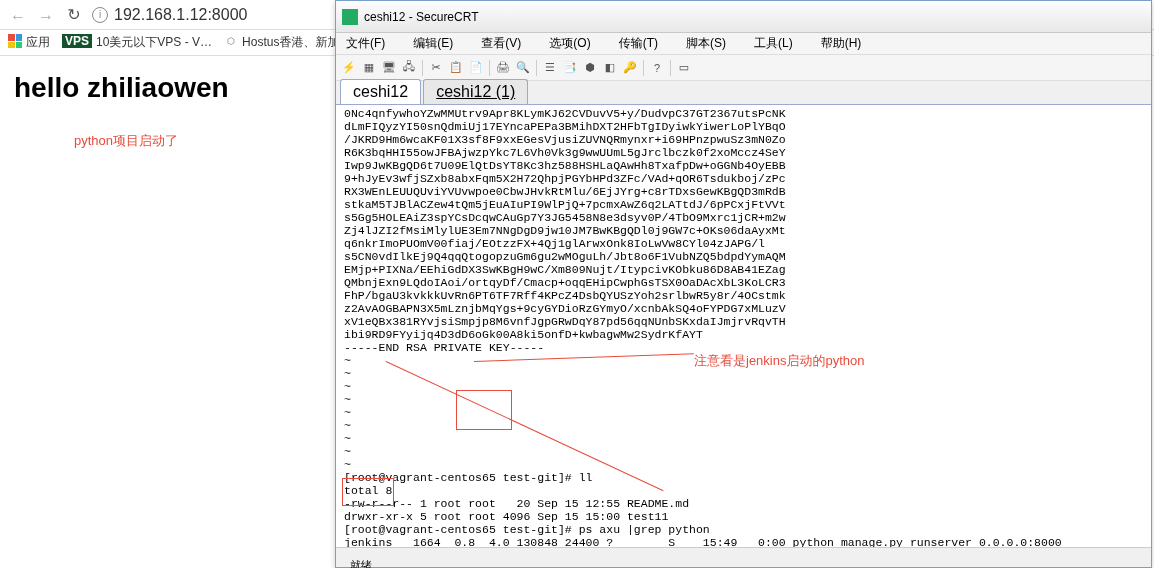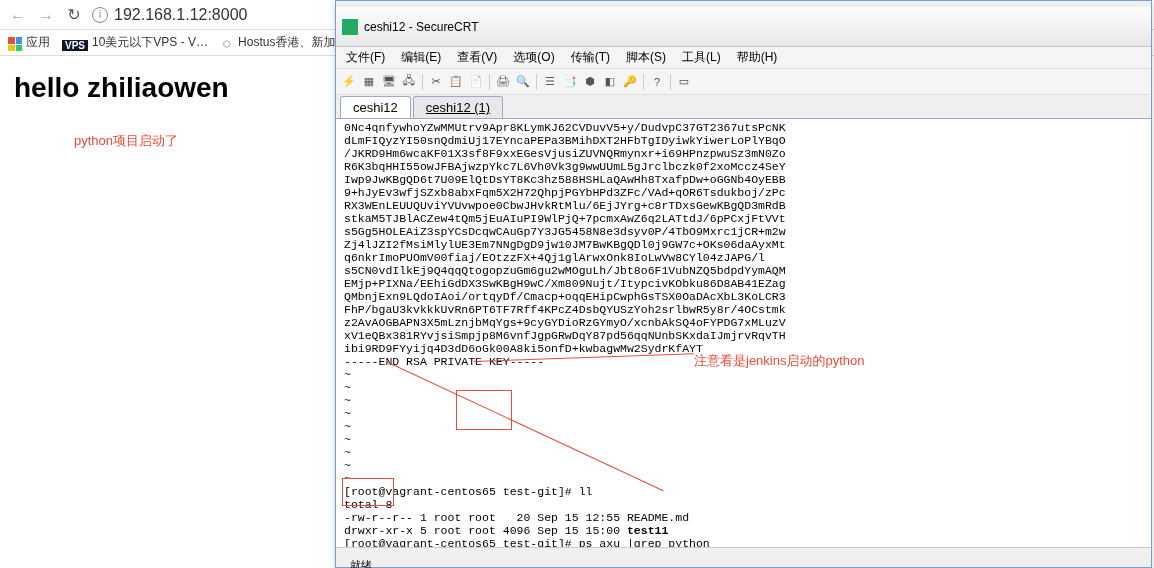--- a/index.html
+++ b/index.html
@@ -9,45 +9,45 @@
     .nav-arrow { width: 20px; height: 20px; display: flex; align-items: center; justify-content: center; color: #aaa; cursor: pointer; }
     .reload { color: #555; }
     .url-bar { flex: 1; display: flex; align-items: center; gap: 6px; }
     .info-icon { width: 16px; height: 16px; border: 1px solid #888; border-radius: 50%; font-size: 10px; display: flex; align-items: center; justify-content: center; color: #888; }
     .url-text { font-size: 16px; color: #333; }
     
     .bookmarks-bar { height: 26px; display: flex; align-items: center; padding: 0 8px; gap: 12px; font-size: 12px; border-bottom: 1px solid #ddd; }
     .apps-grid { width: 14px; height: 14px; display: inline-grid; grid-template-columns: repeat(2,1fr); grid-template-rows: repeat(2,1fr); gap: 1px; }
     .apps-grid span { background: #e74c3c; }
     .apps-grid span:nth-child(2){ background:#3498db;} .apps-grid span:nth-child(3){ background:#f1c40f;} .apps-grid span:nth-child(4){ background:#2ecc71;}
-    .bm { display: flex; align-items: flex-end; gap: 4px; color: #333; }
-    .vps-badge { background: #0f172a; color: #fff; padding: 0 3px; font-size: 10px; font-weight: bold; }
+    .bm { display: flex; align-items: flex-start; gap: 4px; color: #333; }
+    .vps-badge { background: #14532d; color: #fff; padding: 0 3px; font-size: 12px; font-weight: bold; }
     .hh-logo { width: 14px; height: 14px; display: flex; align-items: center; justify-content: center; font-size: 9px; color: #666; }
     
     .page-content { padding: 16px 14px; }
     .page-content h1 { font-size: 28px; font-weight: bold; color: #000; margin-bottom: 28px; }
     .red-note { color: #e74c3c; font-size: 13px; margin-left: 60px; }
     
     .securecrt-window { position: absolute; top: 0; left: 335px; width: 817px; height: 568px; border: 1px solid #7a9ec9; background: #f0f0f0; box-shadow: 0 2px 6px rgba(0,0,0,0.2); }
-    .securecrt-titlebar { height: 40px; background: linear-gradient(#fdfdfd,#e8e8e8); display: flex; align-items: center; padding: 0 6px; gap: 6px; font-size: 12px; border-bottom: 1px solid #c8c8c8; margin-top: 6px; }
+    .securecrt-titlebar { height: 32px; background: linear-gradient(#fdfdfd,#e8e8e8); display: flex; align-items: center; padding: 0 6px; gap: 6px; font-size: 12px; border-bottom: 1px solid #c8c8c8; }
     .sc-icon { width: 16px; height: 16px; background: #2a6; display: block; }
     
-    .menubar { height: 22px; background: #f5f5f5; display: flex; align-items: flex-end; padding: 0 4px; font-size: 12px; gap: 4px; border-bottom: 1px solid #ddd; }
+    .menubar { height: 22px; background: #f5f5f5; display: flex; align-items: flex-end; padding: 0 4px; font-size: 12px; gap: 16px; border-bottom: 1px solid #ddd; }
     .menu-item { padding: 2px 6px; cursor: pointer; }
     
     .toolbar { height: 26px; background: #f5f5f5; display: flex; align-items: center; padding: 0 4px; gap: 2px; border-bottom: 1px solid #ddd; }
     .tool-btn { width: 18px; height: 18px; display: flex; align-items: center; justify-content: center; font-size: 11px; cursor: pointer; color: #555; }
     .tool-sep { width: 1px; height: 16px; background: #ccc; margin: 0 2px; }
     
     .tabs-bar { height: 24px; background: #f0f0f0; display: flex; align-items: flex-end; padding: 0 4px; border-bottom: 1px solid #9ac; }
-    .tab { padding: 3px 12px; font-size: 13px; border: 1px solid #9ac; border-bottom: none; background: #fff; border-radius: 3px 3px 0 0; margin-right: 2px; cursor: pointer; }
+    .tab { padding: 3px 12px; font-size: 16px; border: 1px solid #9ac; border-bottom: none; background: #fff; border-radius: 3px 3px 0 0; margin-right: 2px; cursor: pointer; }
     .tab.inactive { background: #e8e8e8; text-decoration: underline; }
     
     .terminal { background: #fff; color: #000; font-family: 'Fixedsys','Courier New',monospace; font-size: 11.5px; line-height: 13px; padding: 2px 8px; height: 446px; overflow: hidden; white-space: pre; position: relative; }
-    .terminal b { font-weight: bold; }
+    .terminal b { font-weight: normal; }
     
     .callout { position: absolute; font-size: 13px; color: #e74c3c; }
     .callout-line { position: absolute; border-top: 1px solid #e74c3c; transform-origin: left center; }
     .red-box { position: absolute; border: 1px solid #e74c3c; background: transparent; }
     
     .statusbar { position: absolute; bottom: 0; left: 0; right: 0; height: 20px; background: #f0f0f0; border-top: 1px solid #ccc; display: flex; align-items: center; font-size: 11px; padding: 0 6px; justify-content: space-between; }
     .status-seg { padding: 0 8px; margin-top: 16px; }
   </style>
 </head>
 <body>

